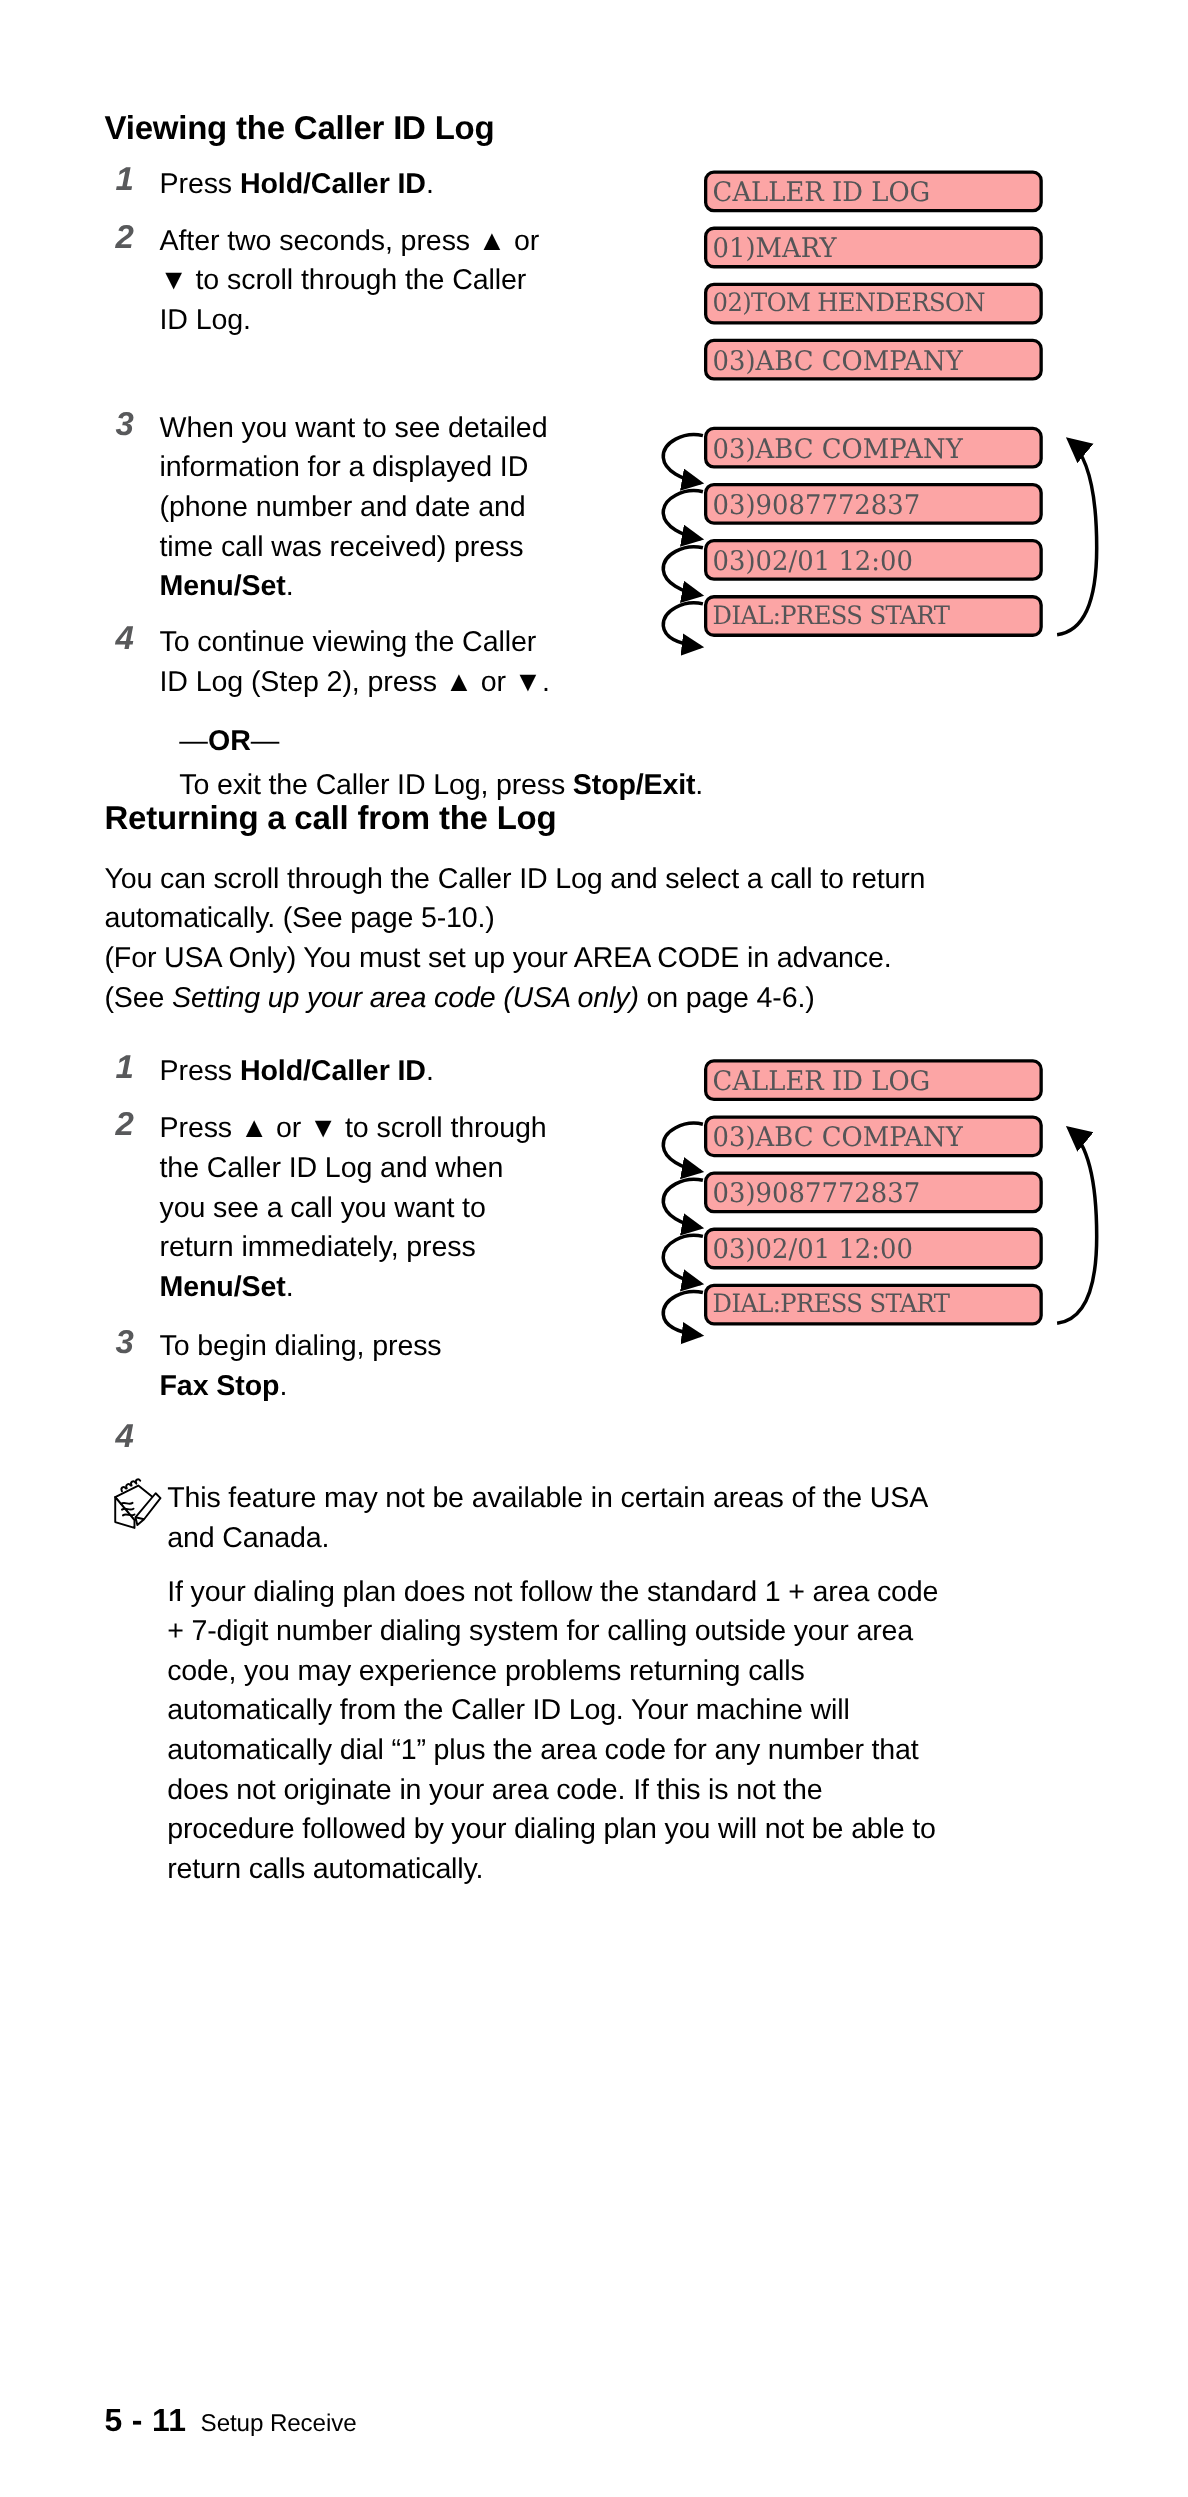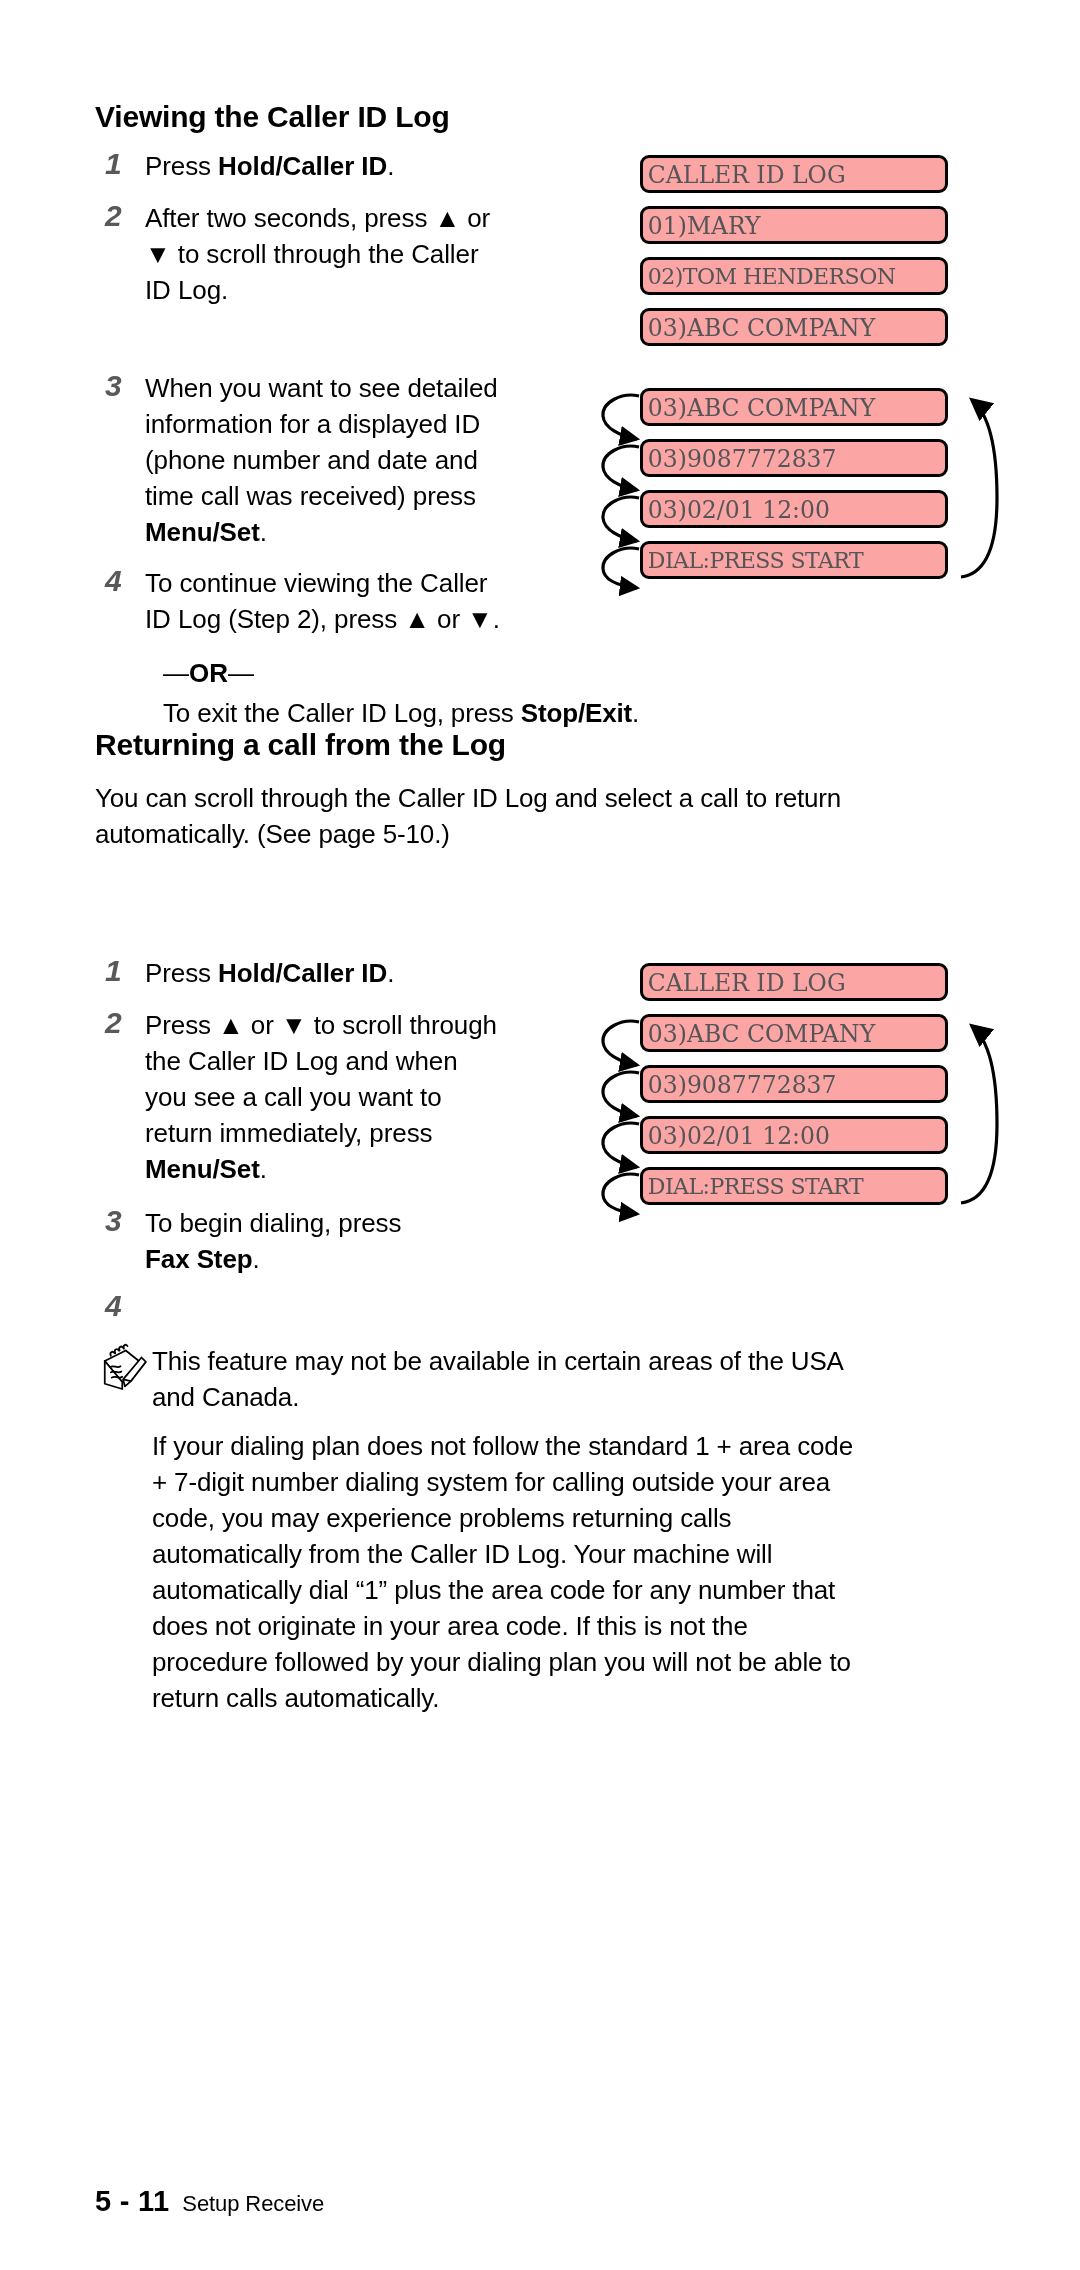--- a/index.html
+++ b/index.html
@@ -216,34 +216,35 @@
         </marker>
       </defs>
       <path d="M16,199 C40,196 52,170 52,120 C52,70 44,36 27,22" fill="none" stroke="#000" stroke-width="3.2" marker-end="url(#ah2)"></path>
     </svg>
   </div>
 
   <div class="section-heading" style="left:95px; top:728px;">Returning a call from the Log</div>
 
   <div class="para" style="left:95px; top:780px; width:890px;">You can scroll through the Caller ID Log and select a call to return<br>automatically. (See page 5-10.)</div>
 
+  <div class="para" style="left:95px; top:852px; width:890px;">(For USA Only) You must set up your AREA CODE in advance.<br>(See <i>Setting up your area code (USA only)</i> on page 4-6.)</div>
 
   <div class="step" style="left:105px; top:955px; width:430px;">
     <div class="step-num">1</div>
     <div class="step-body">Press <b>Hold/Caller ID</b>.</div>
   </div>
 
   <div class="step" style="left:105px; top:1007px; width:430px;">
     <div class="step-num">2</div>
     <div class="step-body">Press ▲ or ▼ to scroll through<br>the Caller ID Log and when<br>you see a call you want to<br>return immediately, press<br><b>Menu/Set</b>.</div>
   </div>
 
   <div class="step" style="left:105px; top:1205px; width:430px;">
     <div class="step-num">3</div>
-    <div class="step-body">To begin dialing, press<br><b>Fax Step</b>.</div>
+    <div class="step-body">To begin dialing, press<br><b>Fax Stop</b>.</div>
   </div>
 
   <div class="step" style="left:105px; top:1290px; width:760px;">
     <div class="step-num">4</div>
   </div>
 
   <div class="lcd-group" style="left:640px; top:963px; width:330px; height:260px;">
 
     <div class="lcd" style="left:0px; top:0px;">
       <span>CALLER ID LOG</span>

